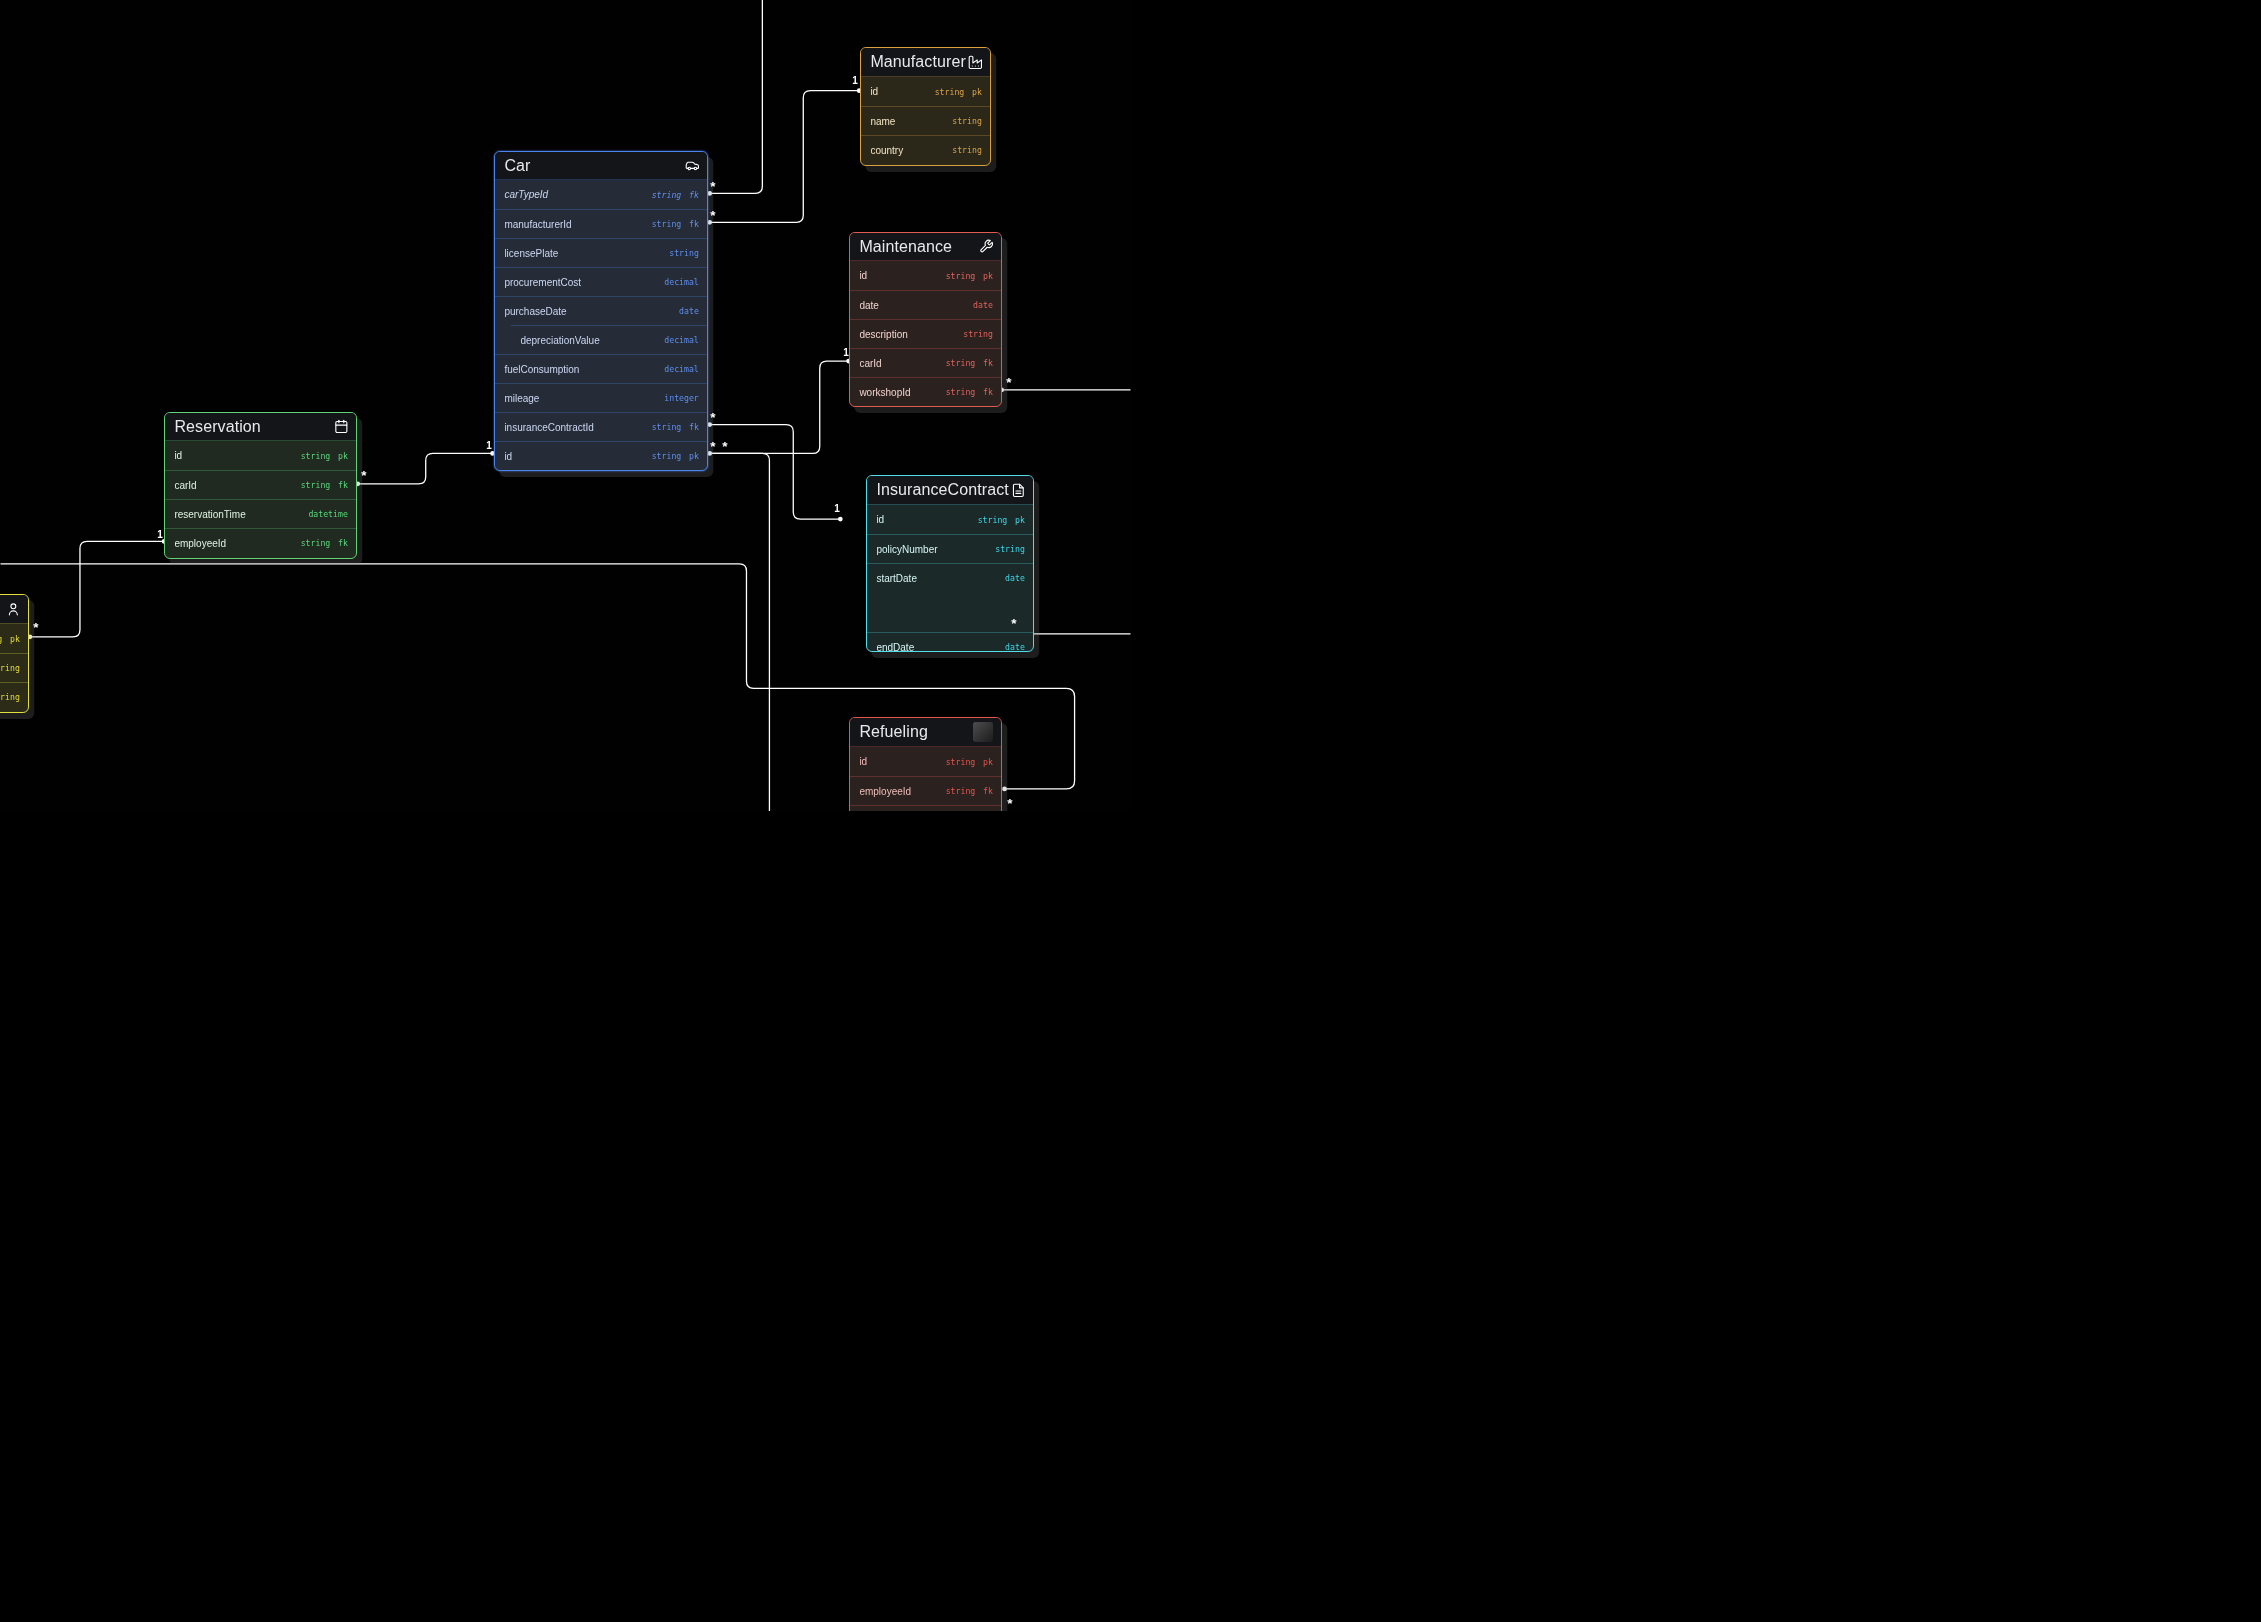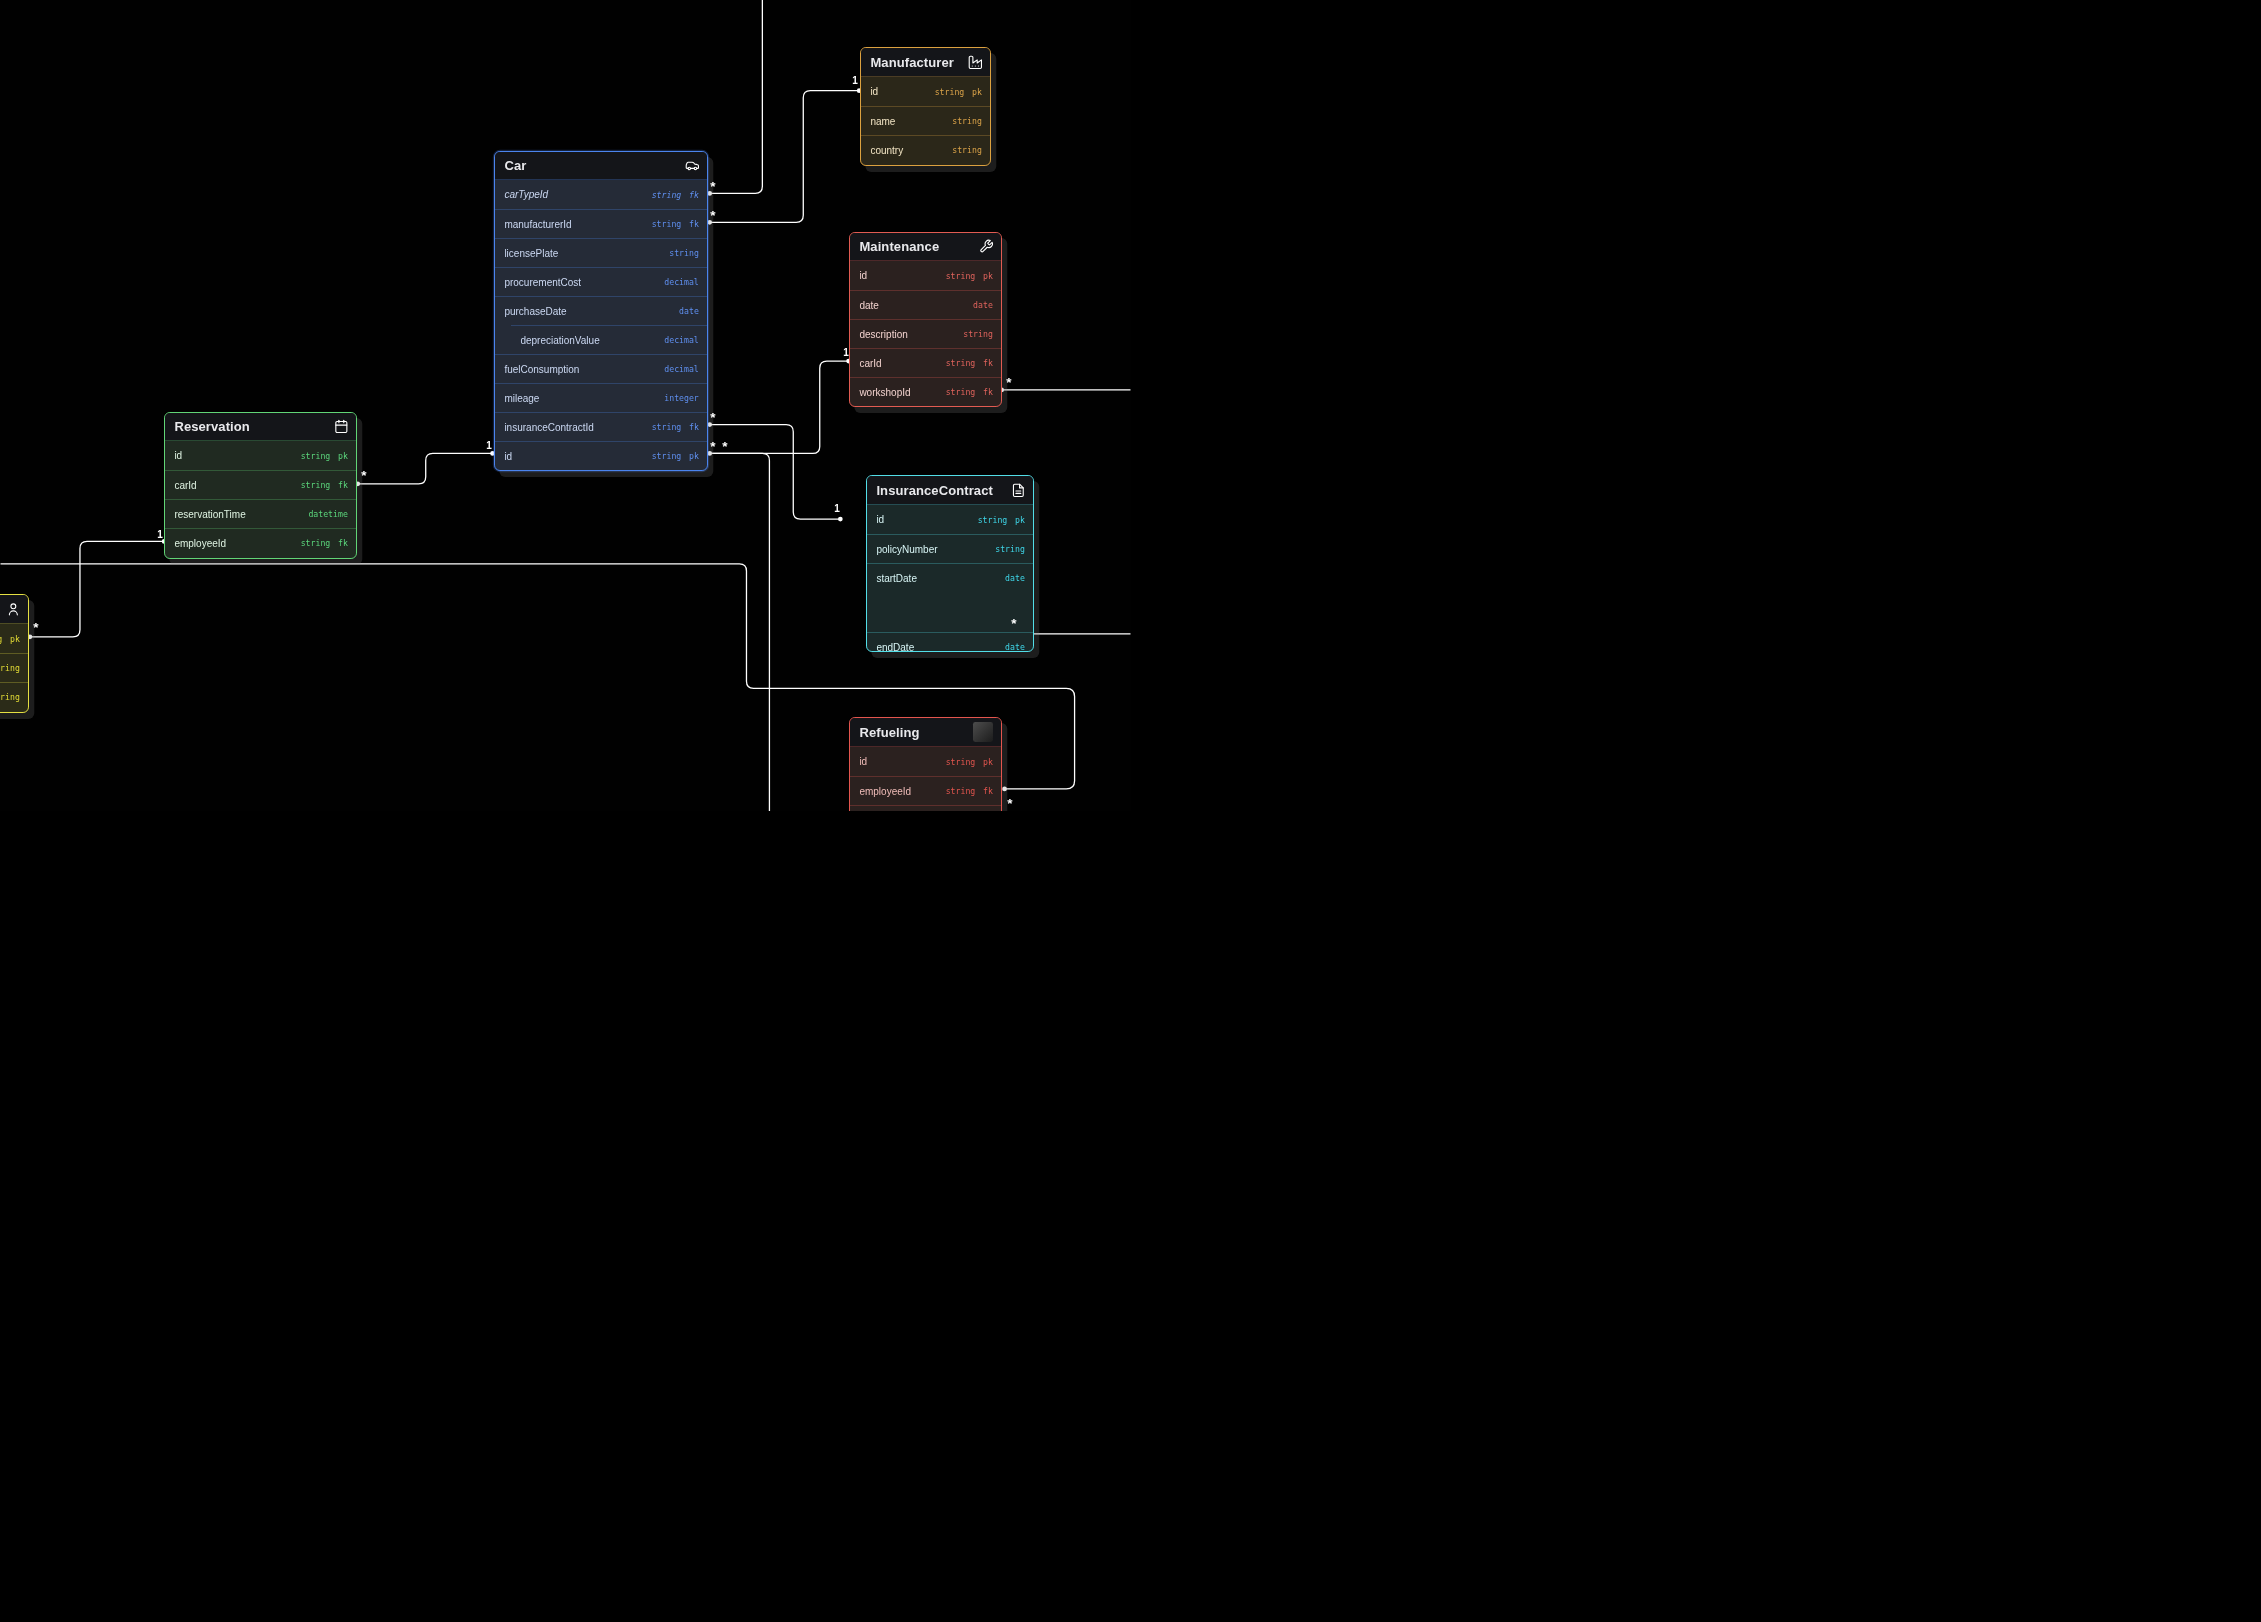--- a/index.html
+++ b/index.html
@@ -8,21 +8,21 @@
   #wires{position:absolute;left:0;top:0;width:1131px;height:811px;pointer-events:none;}
   .table{position:absolute;border-radius:5.9px;border:1.5px solid var(--accent);
          background:var(--rowbg);
          box-shadow:5.3px 5.9px 0 rgba(130,130,130,0.22);
          overflow:hidden;box-sizing:border-box;}
   .table.selected{border-width:1.8px;
          box-shadow:0 0 0 1.2px rgba(80,130,240,0.25), 5.3px 5.9px 0 rgba(130,130,130,0.22);}
   .t-header{display:flex;align-items:center;justify-content:space-between;
             background:#141519;padding:0 7.7px 0 9.4px;
             border-bottom:0.9px solid var(--divider);box-sizing:border-box;}
-  .t-title{color:#e9e9ec;font-size:13px;font-weight:700;letter-spacing:0.1px;}
+  .t-title{color:#e9e9ec;font-size:16px;font-weight:400;letter-spacing:0.1px;}
   .t-icon{display:flex;align-items:center;color:#fff;}
   .t-icon svg{width:14.7px;height:14.7px;}
   .fuel-sq{width:20px;height:19.4px;border-radius:2.4px;
            background:linear-gradient(135deg,#4d4d4d,#1c1c1c);}
   .t-row{display:flex;align-items:center;justify-content:space-between;
          padding:0 8.2px 0 9.4px;box-sizing:border-box;}
   .t-row + .t-row{border-top:0.9px solid var(--divider);}
   .f-name{color:var(--namecol);font-size:10px;}
   .f-type{font-family:"DejaVu Sans Mono", monospace;color:var(--typecol);
           font-size:8.2px;display:flex;gap:7.7px;}

